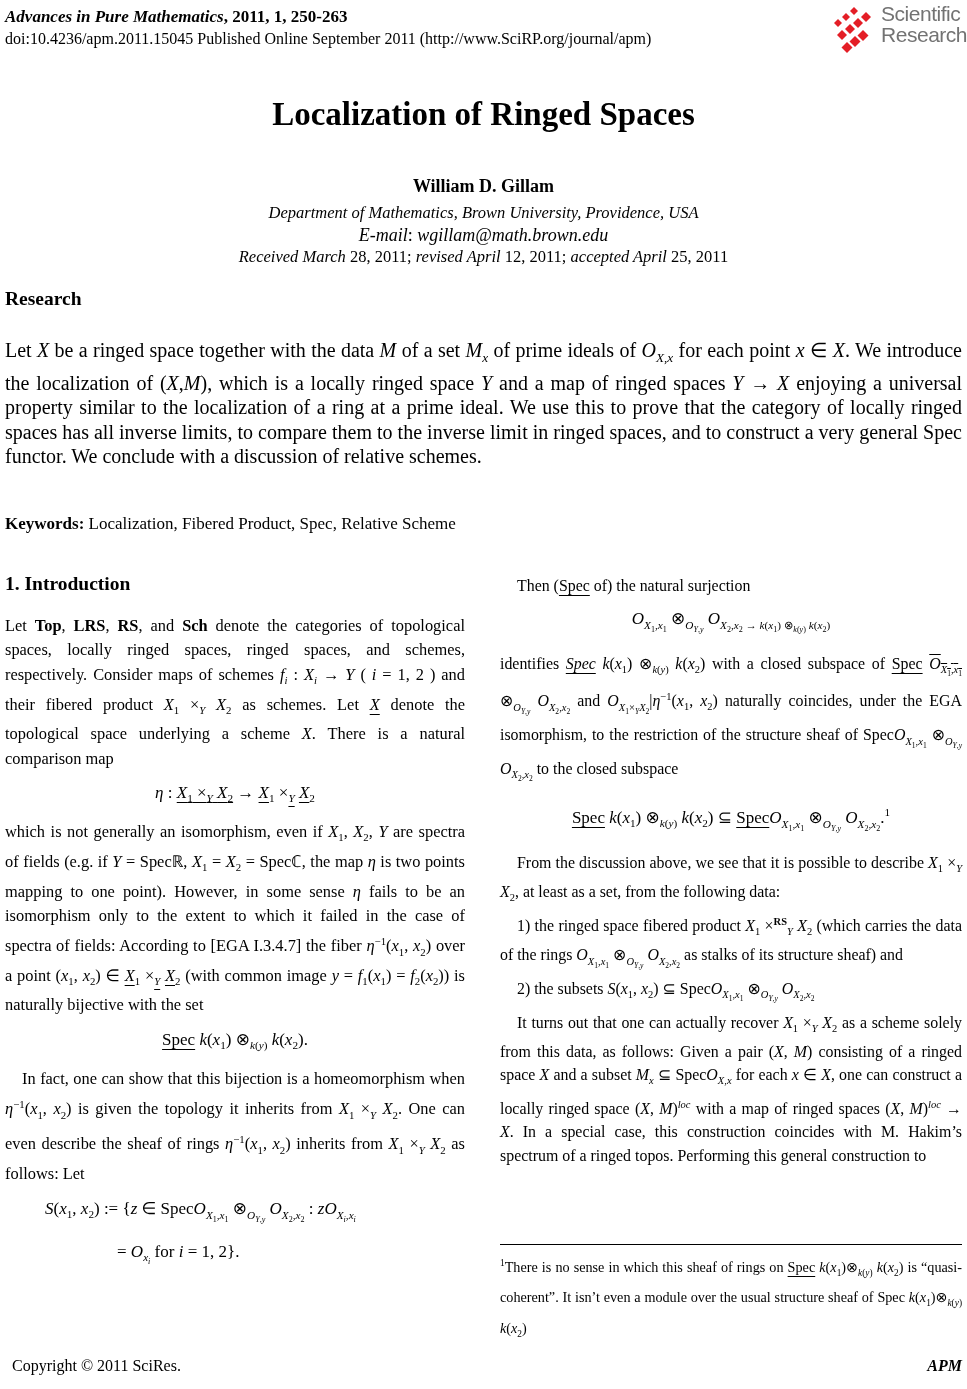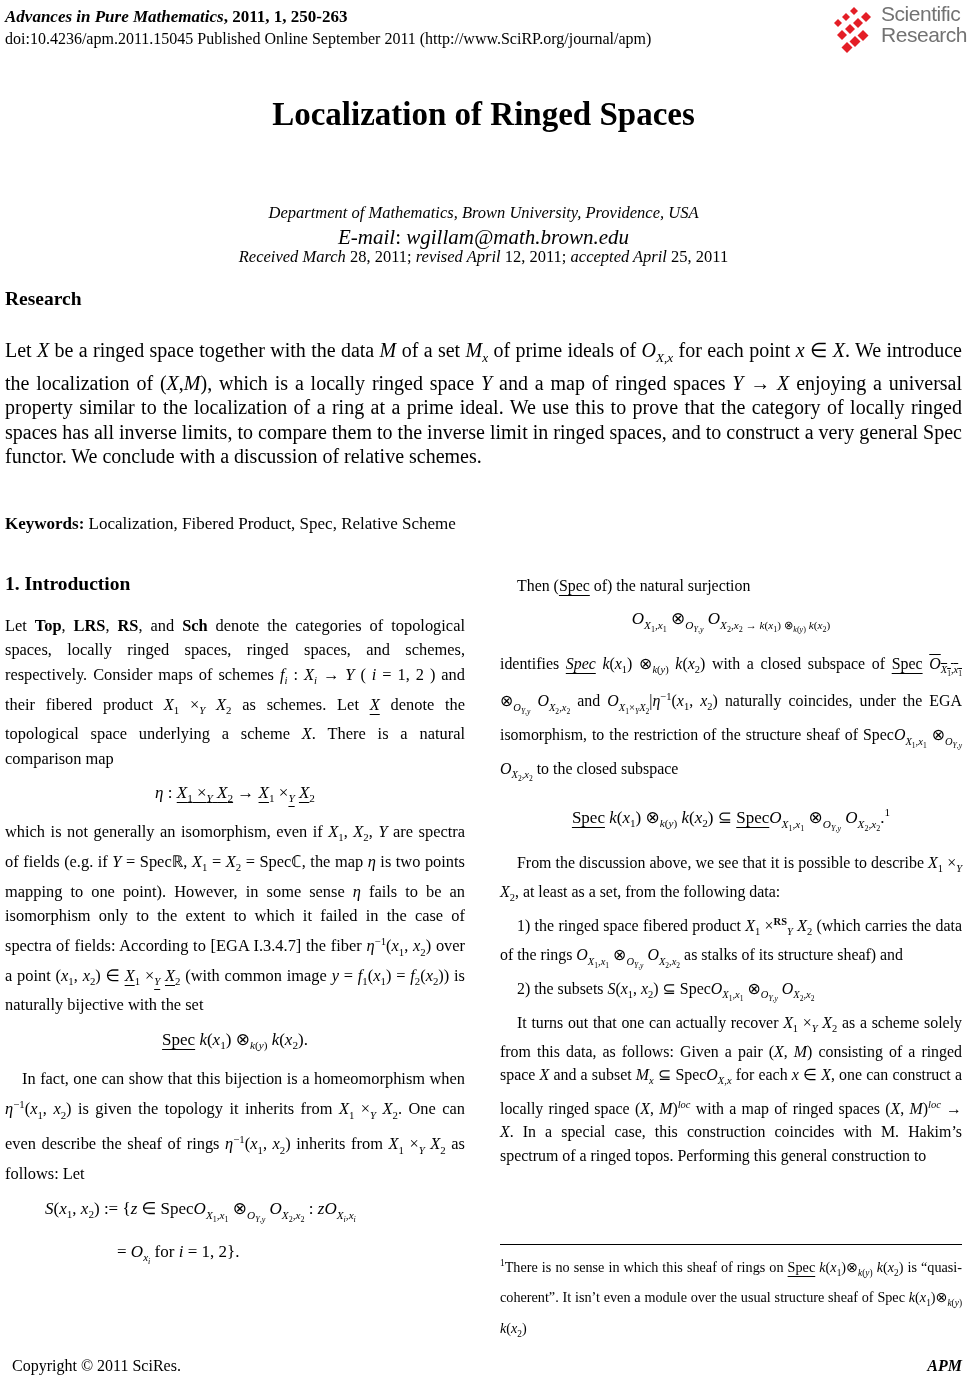--- a/index.html
+++ b/index.html
@@ -16,21 +16,21 @@
   .logo svg { width:50px; height:48px; margin-right:4px; margin-top:2px; }
   .logo .ltxt { font-family:"Liberation Sans", sans-serif; font-size:21px; line-height:21px;
                 color:#737373; letter-spacing:-0.5px; }
   .diamond { fill:var(--logo-red, #e41e26); }
   
   .title { position:absolute; top:96px; left:0; width:100%; text-align:center;
            font-size:33px; font-weight:bold; }
   .author { position:absolute; top:176px; left:0; width:100%; text-align:center;
             font-size:18px; font-weight:bold; }
   .affil { position:absolute; top:203px; left:0; width:100%; text-align:center; font-size:16.5px; }
-  .email { position:absolute; top:225px; left:0; width:100%; text-align:center; font-size:21px; }
+  .email { position:absolute; top:225px; left:0; width:100%; text-align:center; font-size:18px; }
   .recv  { position:absolute; top:247px; left:0; width:100%; text-align:center; font-size:16.5px; }
   
   .abs-h { position:absolute; top:288px; left:5px; font-size:19.5px; font-weight:bold; }
   .abs-b { position:absolute; top:338px; left:5px; width:957px; font-size:20px;
            line-height:24.6px; text-align:justify; }
   .kw { position:absolute; top:514px; left:5px; width:957px; font-size:17px; }
   .kw b { font-weight:bold; }
   
   .cols { position:absolute; top:572px; left:5px; width:957px; height:775px; }
   .col-l { position:absolute; left:0; top:0; width:460px; font-size:16.4px;
@@ -80,20 +80,21 @@
       <path class="diamond" d="M27 31 L32.5 36.5 L27 42 L21.5 36.5 Z"></path>
       <path class="diamond" d="M35 25 L40.5 30.5 L35 36 L29.5 30.5 Z"></path>
     </svg>
     <div class="ltxt">
       <div>Scientific</div>
       <div>Research</div>
     </div>
   </div>
 
   <div class="title">Localization of Ringed Spaces</div>
+  <div class="author">William D. Gillam</div>
   <div class="affil"><i>Department of Mathematics, Brown University, Providence, USA</i></div>
   <div class="email"><i>E-mail</i>: <i>wgillam@math.brown.edu</i></div>
   <div class="recv"><i>Received March</i> 28, 2011; <i>revised April</i> 12, 2011; <i>accepted April</i> 25, 2011</div>
 
   <div class="abs-h">Research</div>
   <div class="abs-b">Let <i>X</i> be a ringed space together with the data <i>M</i> of a set <i>M</i><sub><i>x</i></sub> of prime ideals of <i>O</i><sub><i>X</i>,<i>x</i></sub> for each point <i>x</i> ∈ <i>X</i>. We introduce the localization of (<i>X</i>,<i>M</i>), which is a locally ringed space <i>Y</i> and a map of ringed spaces <i>Y</i> → <i>X</i> enjoying a universal property similar to the localization of a ring at a prime ideal. We use this to prove that the category of locally ringed spaces has all inverse limits, to compare them to the inverse limit in ringed spaces, and to construct a very general Spec functor. We conclude with a discussion of relative schemes.</div>
   <div class="kw"><b>Keywords:</b><span> Localization, Fibered Product, Spec, Relative Scheme</span></div>
 
   <div class="cols">
 

